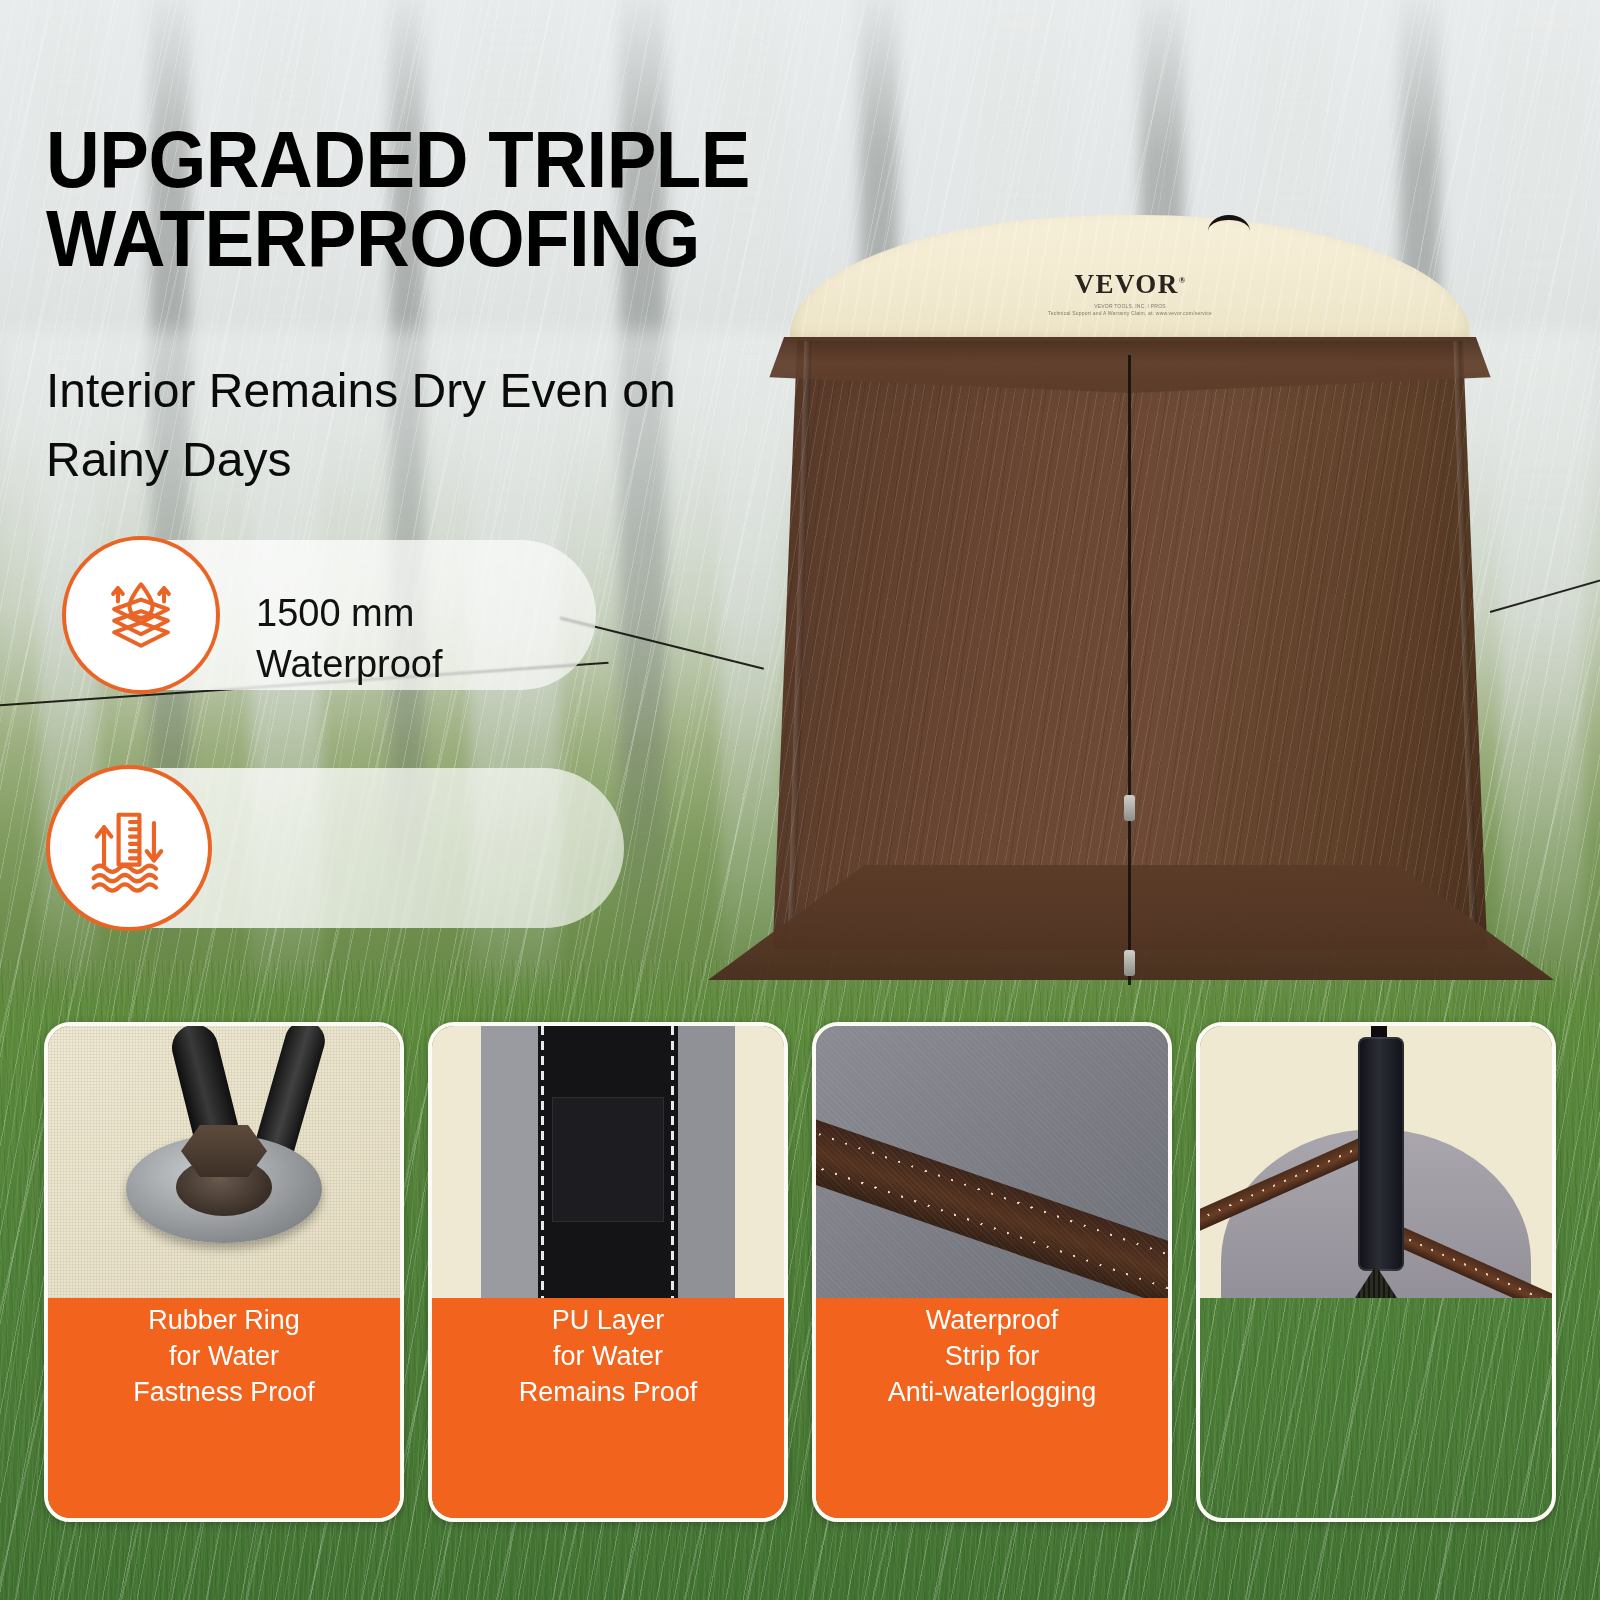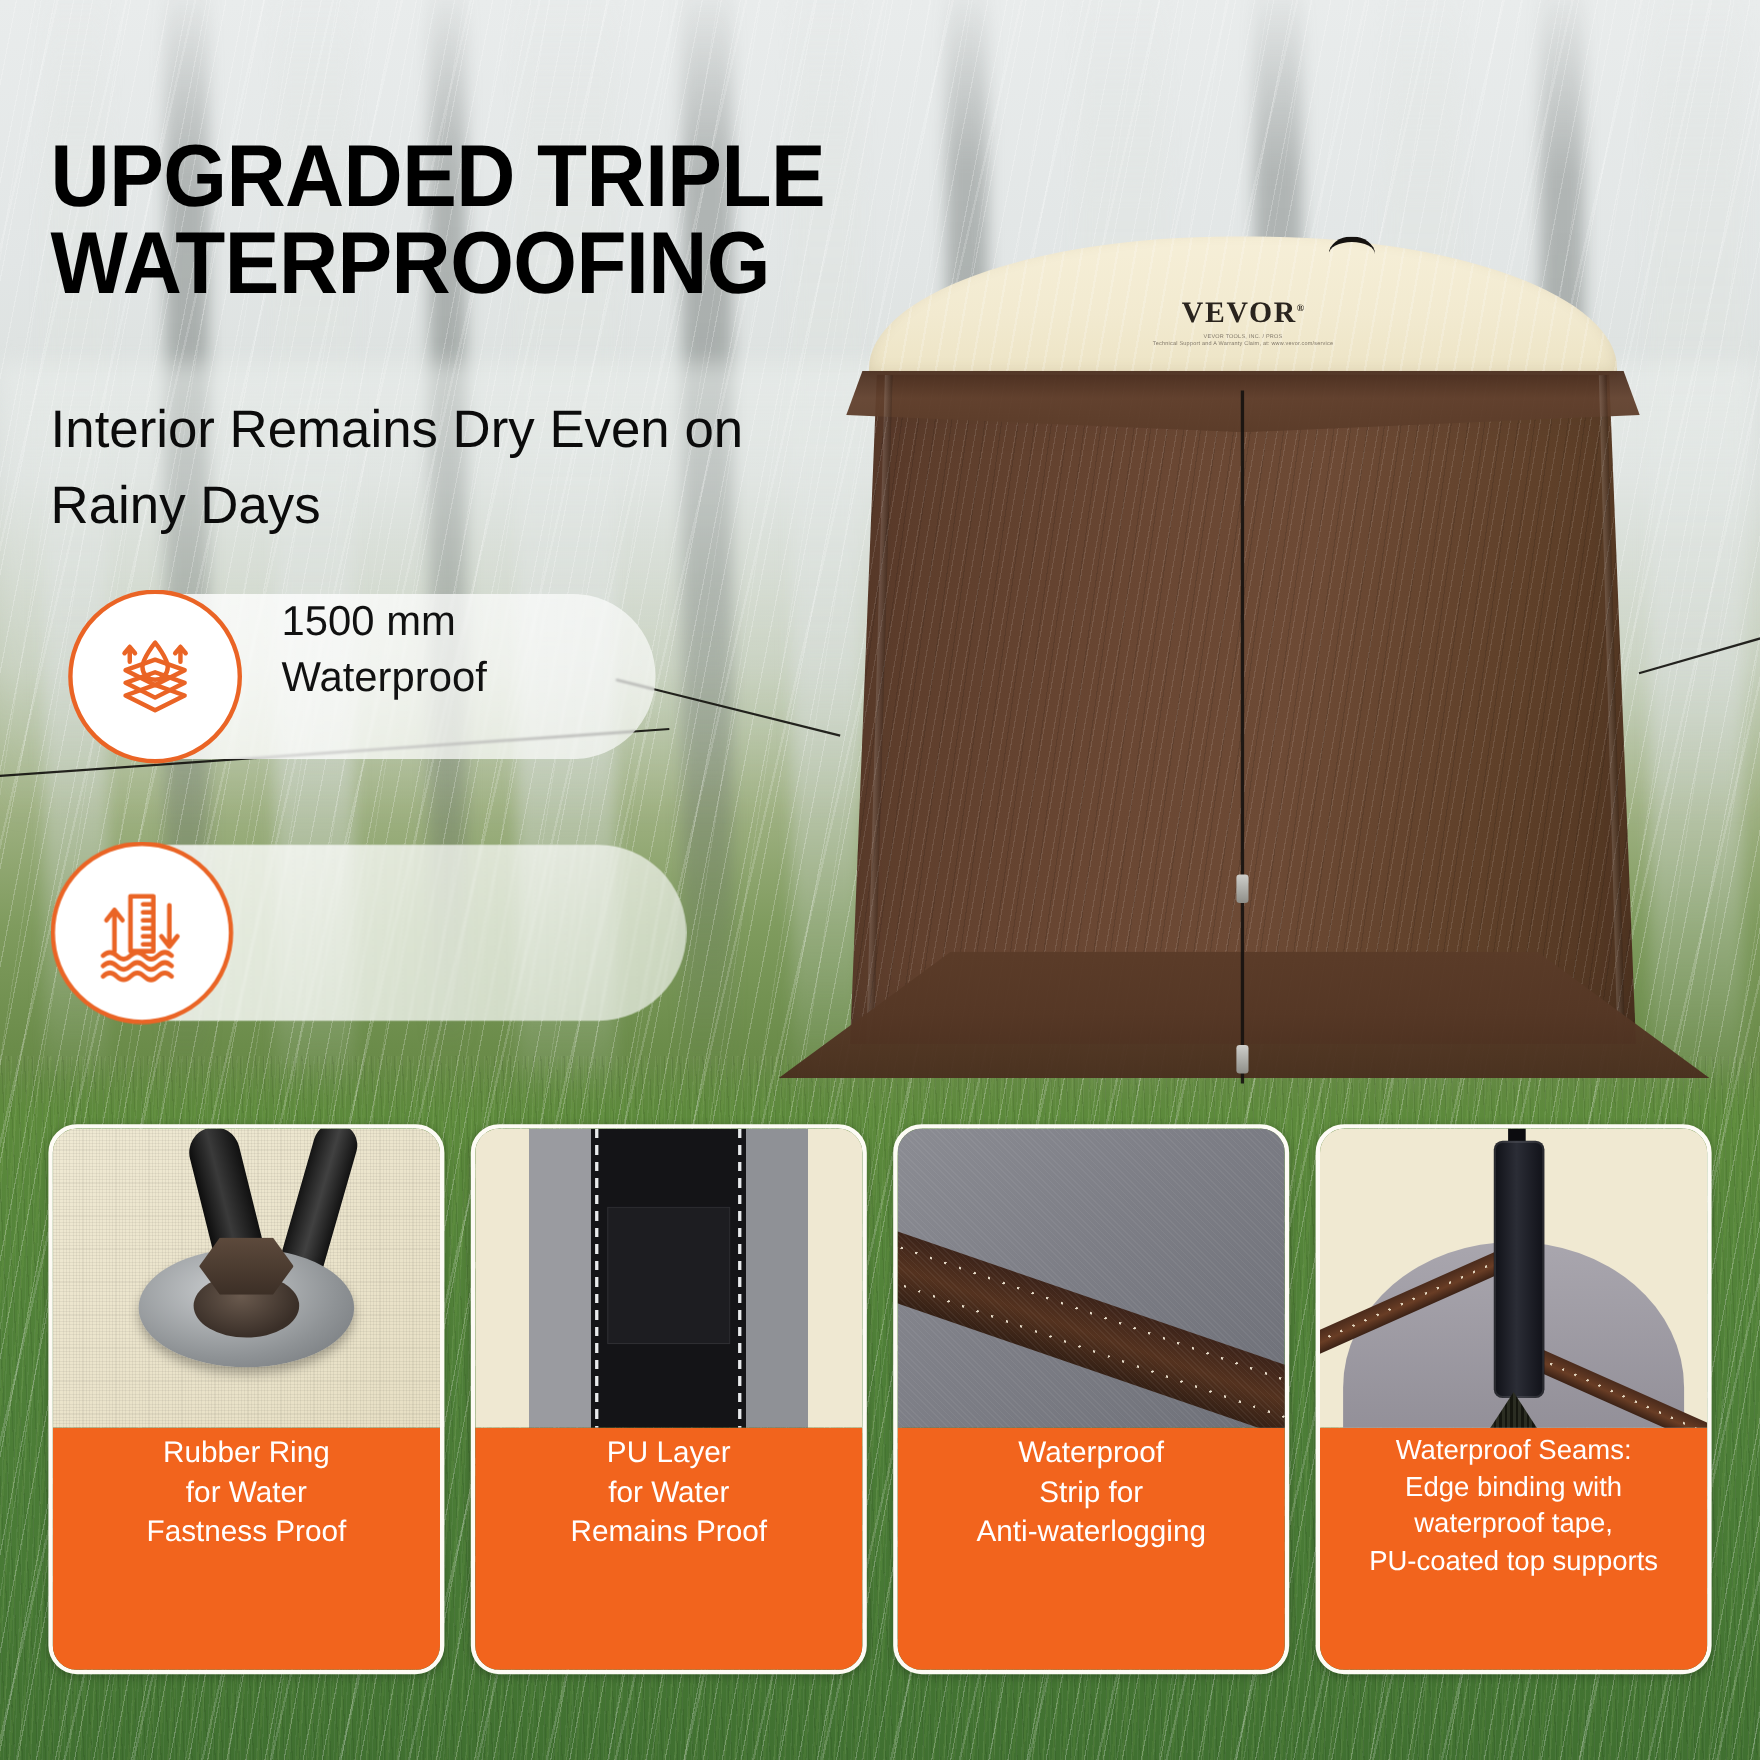--- a/index.html
+++ b/index.html
@@ -153,21 +153,21 @@
     letter-spacing: -0.5px; color: #000;
     transform: scaleX(0.93); transform-origin: left top;
   }
   .subhead {
     position: absolute; left: 46px; top: 356px; width: 640px;
     font-size: 48px; line-height: 1.44; color: #0b0b0b; font-weight: 400;
   }
 
   
   .pill {
-    position: absolute; display: flex; align-items: flex-start;
+    position: absolute; display: flex; align-items: flex-end;
     background: linear-gradient(to right, rgba(255,255,255,0.86), rgba(255,255,255,0.62));
     border-radius: 100px; backdrop-filter: blur(1px);
   }
   .pill-1 { left: 78px; top: 540px; width: 518px; height: 150px; }
   .pill-2 { left: 62px; top: 768px; width: 562px; height: 160px; }
   .badge {
     position: absolute; left: -16px; border-radius: 50%;
     background: #fff; border: 4px solid #ea6425;
     display: flex; align-items: center; justify-content: center;
   }
@@ -428,23 +428,15 @@
             <div class="d"></div>
           </div>
         <div class="tape" style="left:50%;  top:70%; width:56%; transform:rotate(24deg);">
             <div class="d"></div>
           </div>
         <div class="polebit"></div>
         <div class="sleeve"></div>
         <div class="hub"></div>
       </div>
     </div>
-    <div class="card-cap">
-      <div>
-        <div>Waterproof Seams:</div>
-        <div>Edge binding with</div>
-        <div>waterproof tape,</div>
-        <div>PU-coated top supports</div>
-      </div>
-    </div>
   </div>
 
 </div>
 
 </body></html>

